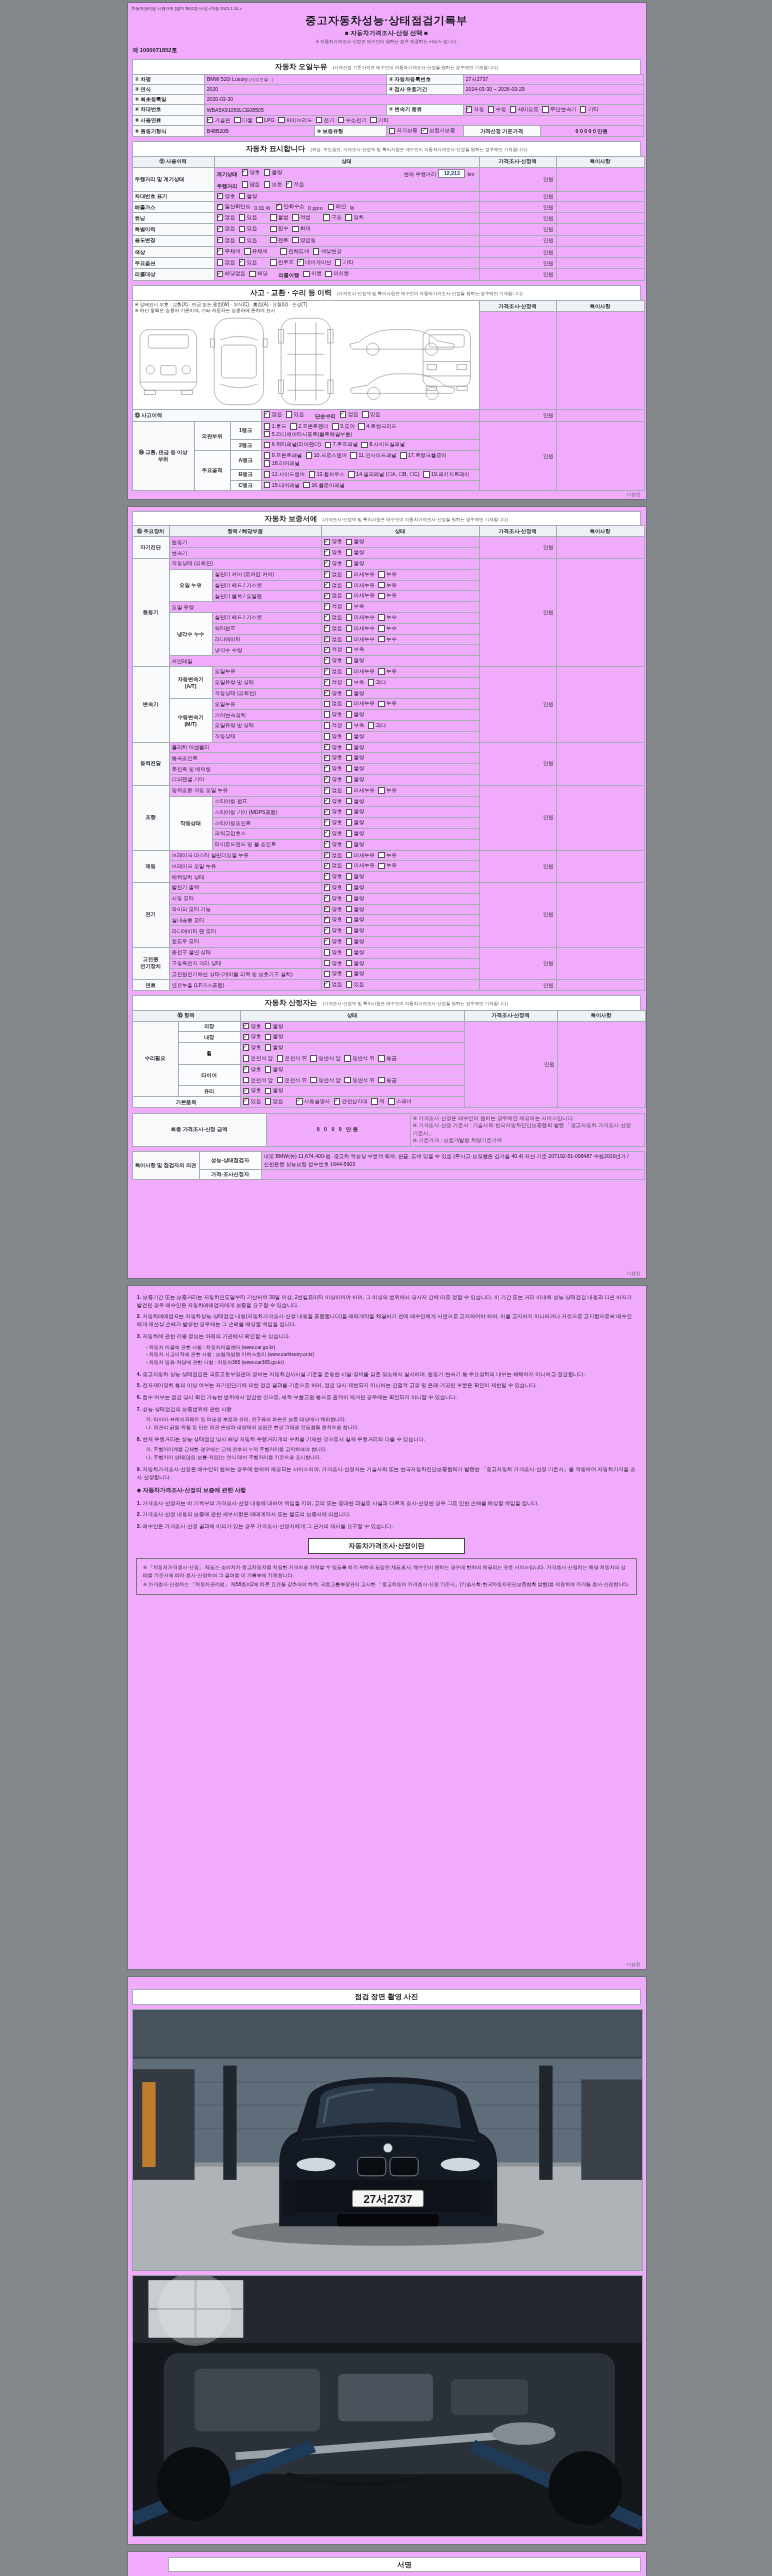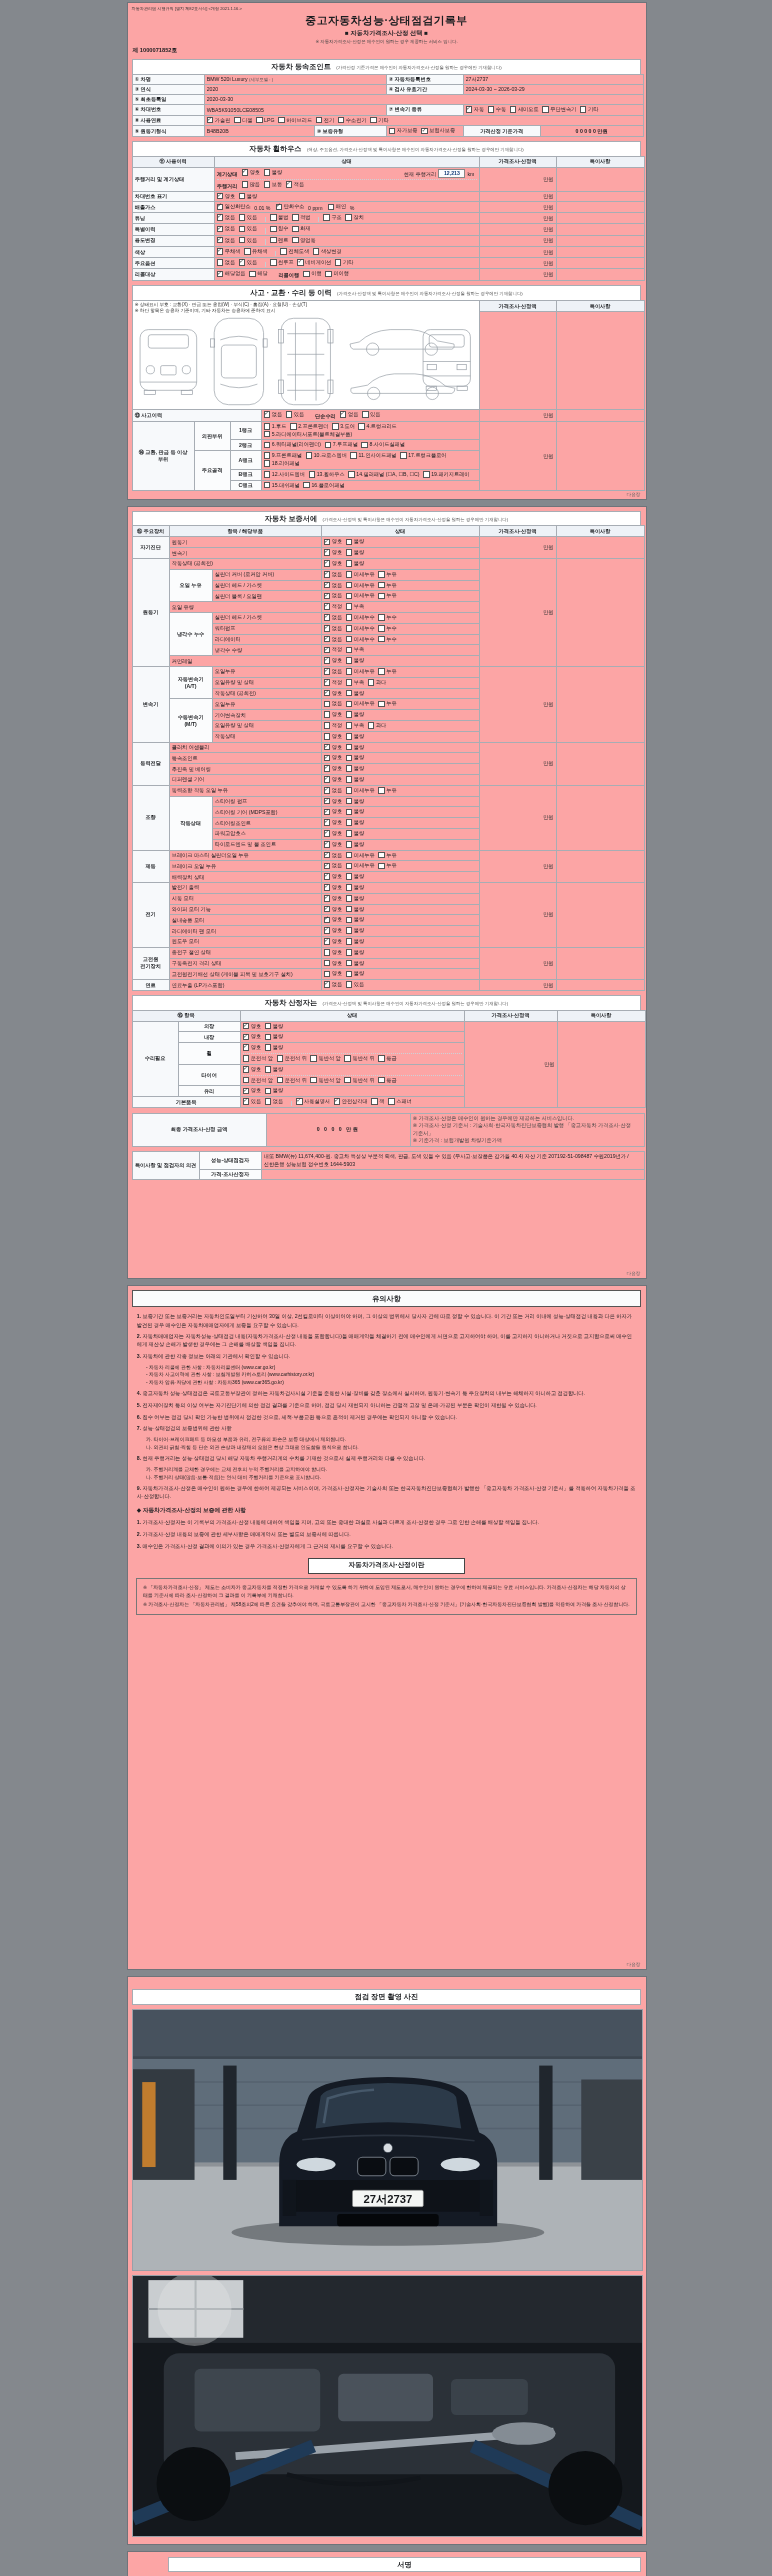--- a/index.html
+++ b/index.html
@@ -1,18 +1,18 @@
 <!DOCTYPE html>
 <html style="font-size:8.2px"><head>
 <meta charset="utf-8">
 <style>
   html,body{margin:0;padding:0;background:#84888d;}
   body{width:773px;font-family:"Liberation Sans","DejaVu Sans",sans-serif;color:#1c1e21;}
   .canvas{width:773px;padding:1.5px 0 15.5px;}
-  .sheet{width:520px;margin:0 auto 6.2px;background:#fca5a5;border:0.5px solid #6f747a;padding:3.1px 4.1px 7.2px;box-sizing:border-box;position:relative;}
+  .sheet{width:520px;margin:0 auto 6.2px;background:#f0abfc;border:0.5px solid #6f747a;padding:3.1px 4.1px 7.2px;box-sizing:border-box;position:relative;}
   .formref{font-size:4.1px;color:#333;margin:0 0 1.5px;}
   .doc-header{text-align:center;padding:1.5px 0 1px;}
   .title{font-size:10.8px;font-weight:bold;letter-spacing:0.5px;}
   .subtitle{font-size:6.2px;font-weight:bold;margin-top:1.5px;}
   .subnote{font-size:4.4px;color:#444;margin-top:1px;}
   .docno{font-size:5.7px;font-weight:bold;margin:2.1px 0 2.6px 1px;}
   .sec-head{margin-top:4.1px;border:0.5px solid #a7adb4;border-bottom:none;background:#fff;text-align:center;padding:2.1px 0 1.5px;}
   .sec-title{font-size:7.2px;font-weight:bold;display:inline;}
   .sec-note{font-size:4.4px;color:#555;display:inline;margin-left:3.1px;}
   table.frm{width:100%;border-collapse:collapse;table-layout:fixed;}
@@ -65,21 +65,21 @@
   <div class="sheet">
     <div class="formref">자동차관리법 시행규칙 [별지 제82호서식] &lt;개정 2021.1.16.&gt;</div>
     <div class="doc-header">
       <div class="title">중고자동차성능·상태점검기록부</div>
       <div class="subtitle">■ 자동차가격조사·산정 선택 ■</div>
       <div class="subnote">※ 자동차가격조사·산정은 매수인이 원하는 경우 제공하는 서비스 입니다.</div>
     </div>
     <div class="docno">제 1000071852호</div>
 
     <div class="sec-head">
-      <span class="sec-title">자동차 등속조인트</span>
+      <span class="sec-title">자동차 오일누유</span>
       <span class="sec-note">(가격산정 기준가격은 매수인이 자동차가격조사·산정을 원하는 경우에만 기재합니다)</span>
     </div>
     <table class="frm" id="basic-table">
         <colgroup>
           <col style="width:72px">
           <col style="width:110px">
           <col style="width:72px">
           <col style="width:77px">
           <col style="width:77px">
           <col style="width:103px">
@@ -158,21 +158,21 @@
                 <span class="bx ck"></span>
                 <span>보험사보증</span>
               </span></td>
             <td class="lb" style="text-align:center;">가격산정 기준가격</td>
             <td class="ctr" style="font-weight:bold;">0 0 0 0 0 만원</td>
           </tr>
         </tbody>
       </table>
 
     <div class="sec-head">
-      <span class="sec-title">자동차 휠하우스</span>
+      <span class="sec-title">자동차 표시합니다</span>
       <span class="sec-note">(색상, 주요옵션, 가격조사·산정액 및 특이사항은 매수인이 자동차가격조사·산정을 원하는 경우에만 기재합니다)</span>
     </div>
     <table class="frm" id="summary-table">
         <colgroup>
           <col style="width:82px">
           <col style="width:265px">
           <col style="width:77px">
           <col style="width:88px">
         </colgroup>
         <tbody>
@@ -1215,21 +1215,20 @@
             <td class="sub">가격·조사산정자</td>
             <td class="op-txt"></td>
           </tr>
         </tbody>
       </table>
 
     <div class="next">다음장</div>
   </div>
 
   <div class="sheet" style="min-height:685px;">
-    <div class="notice-title">유의사항</div>
     <div id="notice-body">
         <div class="nt"><span class="nno">1.</span> 보증기간 또는 보증거리는 자동차인도일부터 기산하여 30일 이상, 2천킬로미터 이상이어야 하며, 그 이상의 범위에서 당사자 간에 따로 정할 수 있습니다. 이 기간 또는 거리 이내에 성능·상태점검 내용과 다른 하자가 발견된 경우 매수인은 자동차매매업자에게 보증을 요구할 수 있습니다.</div>
         <div class="nt"><span class="nno">2.</span> 자동차매매업자는 자동차성능·상태점검 내용(자동차가격조사·산정 내용을 포함합니다)을 매매계약을 체결하기 전에 매수인에게 서면으로 고지하여야 하며, 이를 고지하지 아니하거나 거짓으로 고지함으로써 매수인에게 재산상 손해가 발생한 경우에는 그 손해를 배상할 책임을 집니다.</div>
         <div class="nt"><span class="nno">3.</span> 자동차에 관한 각종 정보는 아래의 기관에서 확인할 수 있습니다.</div>
         <div class="nsub">- 자동차 리콜에 관한 사항 : 자동차리콜센터 (www.car.go.kr)</div>
         <div class="nsub">- 자동차 사고이력에 관한 사항 : 보험개발원 카히스토리 (www.carhistory.or.kr)</div>
         <div class="nsub">- 자동차 압류·저당에 관한 사항 : 자동차365 (www.car365.go.kr)</div>
         <div class="nt"><span class="nno">4.</span> 중고자동차 성능·상태점검은 국토교통부장관이 정하는 자동차검사시설 기준을 준용한 시설·장비를 갖춘 장소에서 실시하며, 원동기·변속기 등 주요장치의 내부는 해체하지 아니하고 점검합니다.</div>
         <div class="nt"><span class="nno">5.</span> 전자제어장치 등의 이상 여부는 자기진단기에 의한 점검 결과를 기준으로 하며, 점검 당시 재현되지 아니하는 간헐적 고장 및 은폐·가공된 부분은 확인이 제한될 수 있습니다.</div>
         <div class="nt"><span class="nno">6.</span> 침수 여부는 점검 당시 확인 가능한 범위에서 점검한 것으로, 세척·부품교환 등으로 흔적이 제거된 경우에는 확인되지 아니할 수 있습니다.</div>

